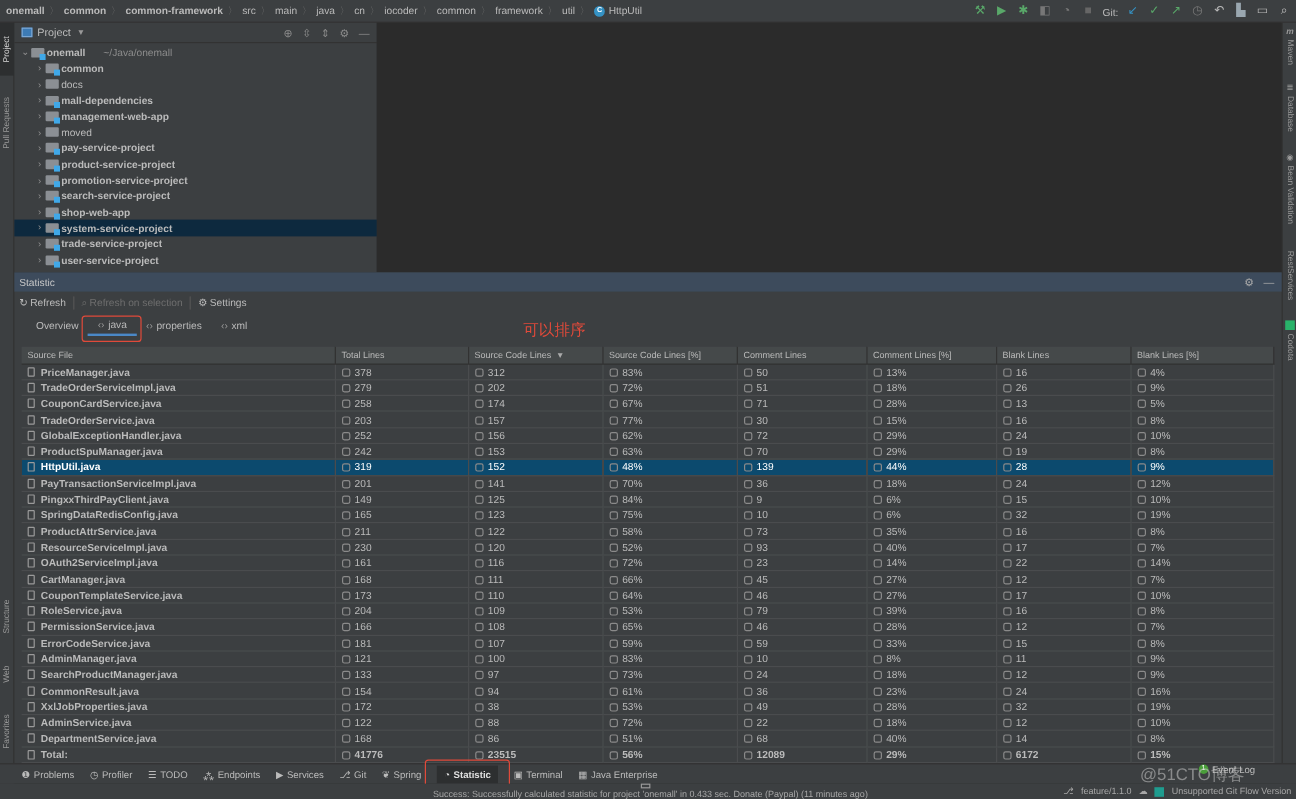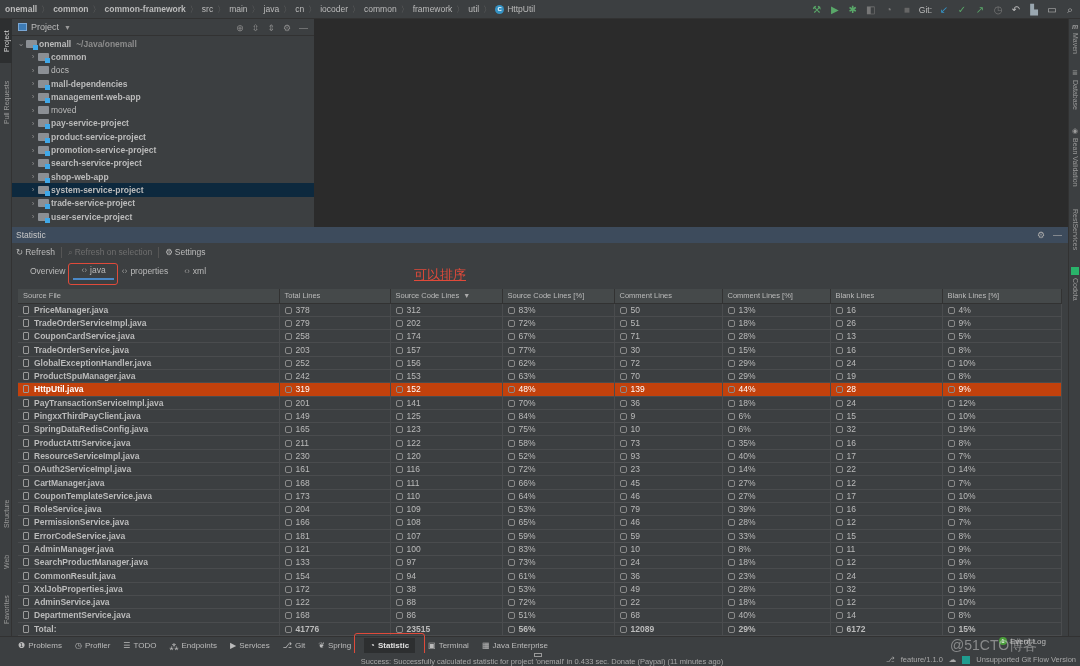--- a/index.html
+++ b/index.html
@@ -31,21 +31,21 @@
   .panel-header { height: 17px; display: flex; align-items: center; padding-left: 6px; font-size: 9px; color: #bbbbbb; border-bottom: 1px solid #323232; position: relative; }
   .proj-icon { width: 9px; height: 8px; background: #3d7bb5; border: 1px solid #7aa7d4; margin-right: 4px; }
   .panel-header-actions { position: absolute; right: 6px; top: 0; height: 17px; display: flex; align-items: center; gap: 8px; color: #8c8c8c; font-size: 9px; }
   .tree { padding-top: 1px; }
   .tree-row { height: 13.3px; display: flex; align-items: center; font-size: 8.5px; color: #bbbbbb; white-space: nowrap; }
   .tree-row.selected { background: #0d293e; }
   .tree-arrow { width: 10px; color: #8c8c8c; font-size: 8px; text-align: center; }
   .folder { position: relative; width: 11px; height: 8px; background: #8b8f94; margin-right: 2px; border-radius: 1px; }
   .folder.module::after { content: ""; position: absolute; right: -1px; bottom: -2px; width: 5px; height: 5px; background: #40a8e8; }
   .tree-label.bold { font-weight: bold; }
-  .tree-path { color: #8c8c8c; margin-left: 5px; font-weight: bold; }
+  .tree-path { color: #8c8c8c; margin-left: 15px; }
 
   #editor-area { position: absolute; left: 314px; top: 19px; width: 754px; height: 208px; background: #2b2b2b; }
 
   
   #stat-panel { position: absolute; left: 12px; top: 227px; width: 1056px; height: 409px; background: #3c3f41; }
   .stat-title { height: 16px; background: #3d4b5c; display: flex; align-items: center; padding-left: 4px; font-size: 8.5px; color: #c8c8c8; position: relative; }
   .stat-title-actions { position: absolute; right: 6px; top: 0; height: 16px; display: flex; align-items: center; gap: 8px; color: #aaaaaa; font-size: 9px; }
   .stat-toolbar { height: 18px; display: flex; align-items: center; padding-left: 4px; font-size: 8.5px; gap: 4px; }
   .tool-btn { display: flex; align-items: center; gap: 2px; color: #bbbbbb; }
   .tool-btn.disabled { color: #6e6e6e; }
@@ -54,21 +54,21 @@
   .tab { height: 19px; display: flex; align-items: center; padding: 0 8px; color: #bbbbbb; gap: 3px; position: relative; }
   .tab.active { border-bottom: 2px solid #4a88c7; }
   .tab-annot { position: absolute; border: 1.5px solid #e04a3a; border-radius: 3px; }
   .annot-text { position: absolute; color: #e04a3a; font-size: 13px; }
 
   .table-wrap { position: absolute; left: 6px; top: 62px; width: 1043px; }
   table { border-collapse: collapse; width: 1043px; table-layout: fixed; }
   th { height: 14px; background: #45494a; font-weight: normal; text-align: left; font-size: 7.5px; color: #bbbbbb; padding-left: 5px; border-right: 1px solid #323232; border-bottom: 1px solid #323232; white-space: nowrap; }
   td { height: 13.3px; font-size: 8.5px; padding-left: 5px; border-right: 1px solid #4a4c4e; border-bottom: 1px solid #4a4c4e; white-space: nowrap; overflow: hidden; color: #bbbbbb; background: #3c3f41; }
   td.file { font-weight: bold; }
-  tr.selected td { background: #c2410c; color: #ffffff; }
+  tr.selected td { background: #0c4a6e; color: #ffffff; }
   tr.total td { font-weight: bold; border-top: 1px solid #222; }
   .cell-ic { display: inline-block; width: 7px; height: 7px; border: 1px solid #8a8a8a; border-radius: 2px; margin-right: 4px; vertical-align: -1px; }
   .file-ic { display: inline-block; width: 6px; height: 8px; border: 1px solid #9a9a9a; margin-right: 5px; vertical-align: -1px; border-radius: 1px; }
   .sort-arrow { color: #aaa; font-size: 7px; margin-left: 4px; }
 
   
   #bottom-bar { position: absolute; left: 0; top: 636px; width: 1080px; height: 17px; background: #3c3f41; border-top: 1px solid #323232; display: flex; align-items: center; padding-left: 18px; font-size: 8px; gap: 13px; }
   .bb-item { display: flex; align-items: center; gap: 3px; color: #bbbbbb; position: relative; }
   .bb-item.active { background: #2d2f30; padding: 0 6px; height: 15px; color: #e0e0e0; font-weight: bold; }
   .bb-annot { position: absolute; left: -10px; top: -5px; right: -10px; bottom: -4px; border: 1.5px solid #e04a3a; border-radius: 3px; }
@@ -302,21 +302,21 @@
         <div class="tab">
           <span style="color: rgb(153, 153, 153);">‹›</span>
           <span>properties</span>
         </div>
         <div class="tab">
           <span style="color: rgb(153, 153, 153);">‹›</span>
           <span>xml</span>
         </div>
       </div>
     <div class="tab-annot" style="left:56px;top:36px;width:50px;height:22px;"></div>
-    <div class="annot-text" style="left:402px;top:39px;text-decoration:underline;">可以排序</div>
+    <div class="annot-text" style="left:424px;top:39px;">可以排序</div>
 
     <div class="table-wrap">
       <table>
         <colgroup>
           <col style="width:261px">
             <col style="width:111px">
             <col style="width:112px">
             <col style="width:112px">
             <col style="width:108px">
             <col style="width:108px">

